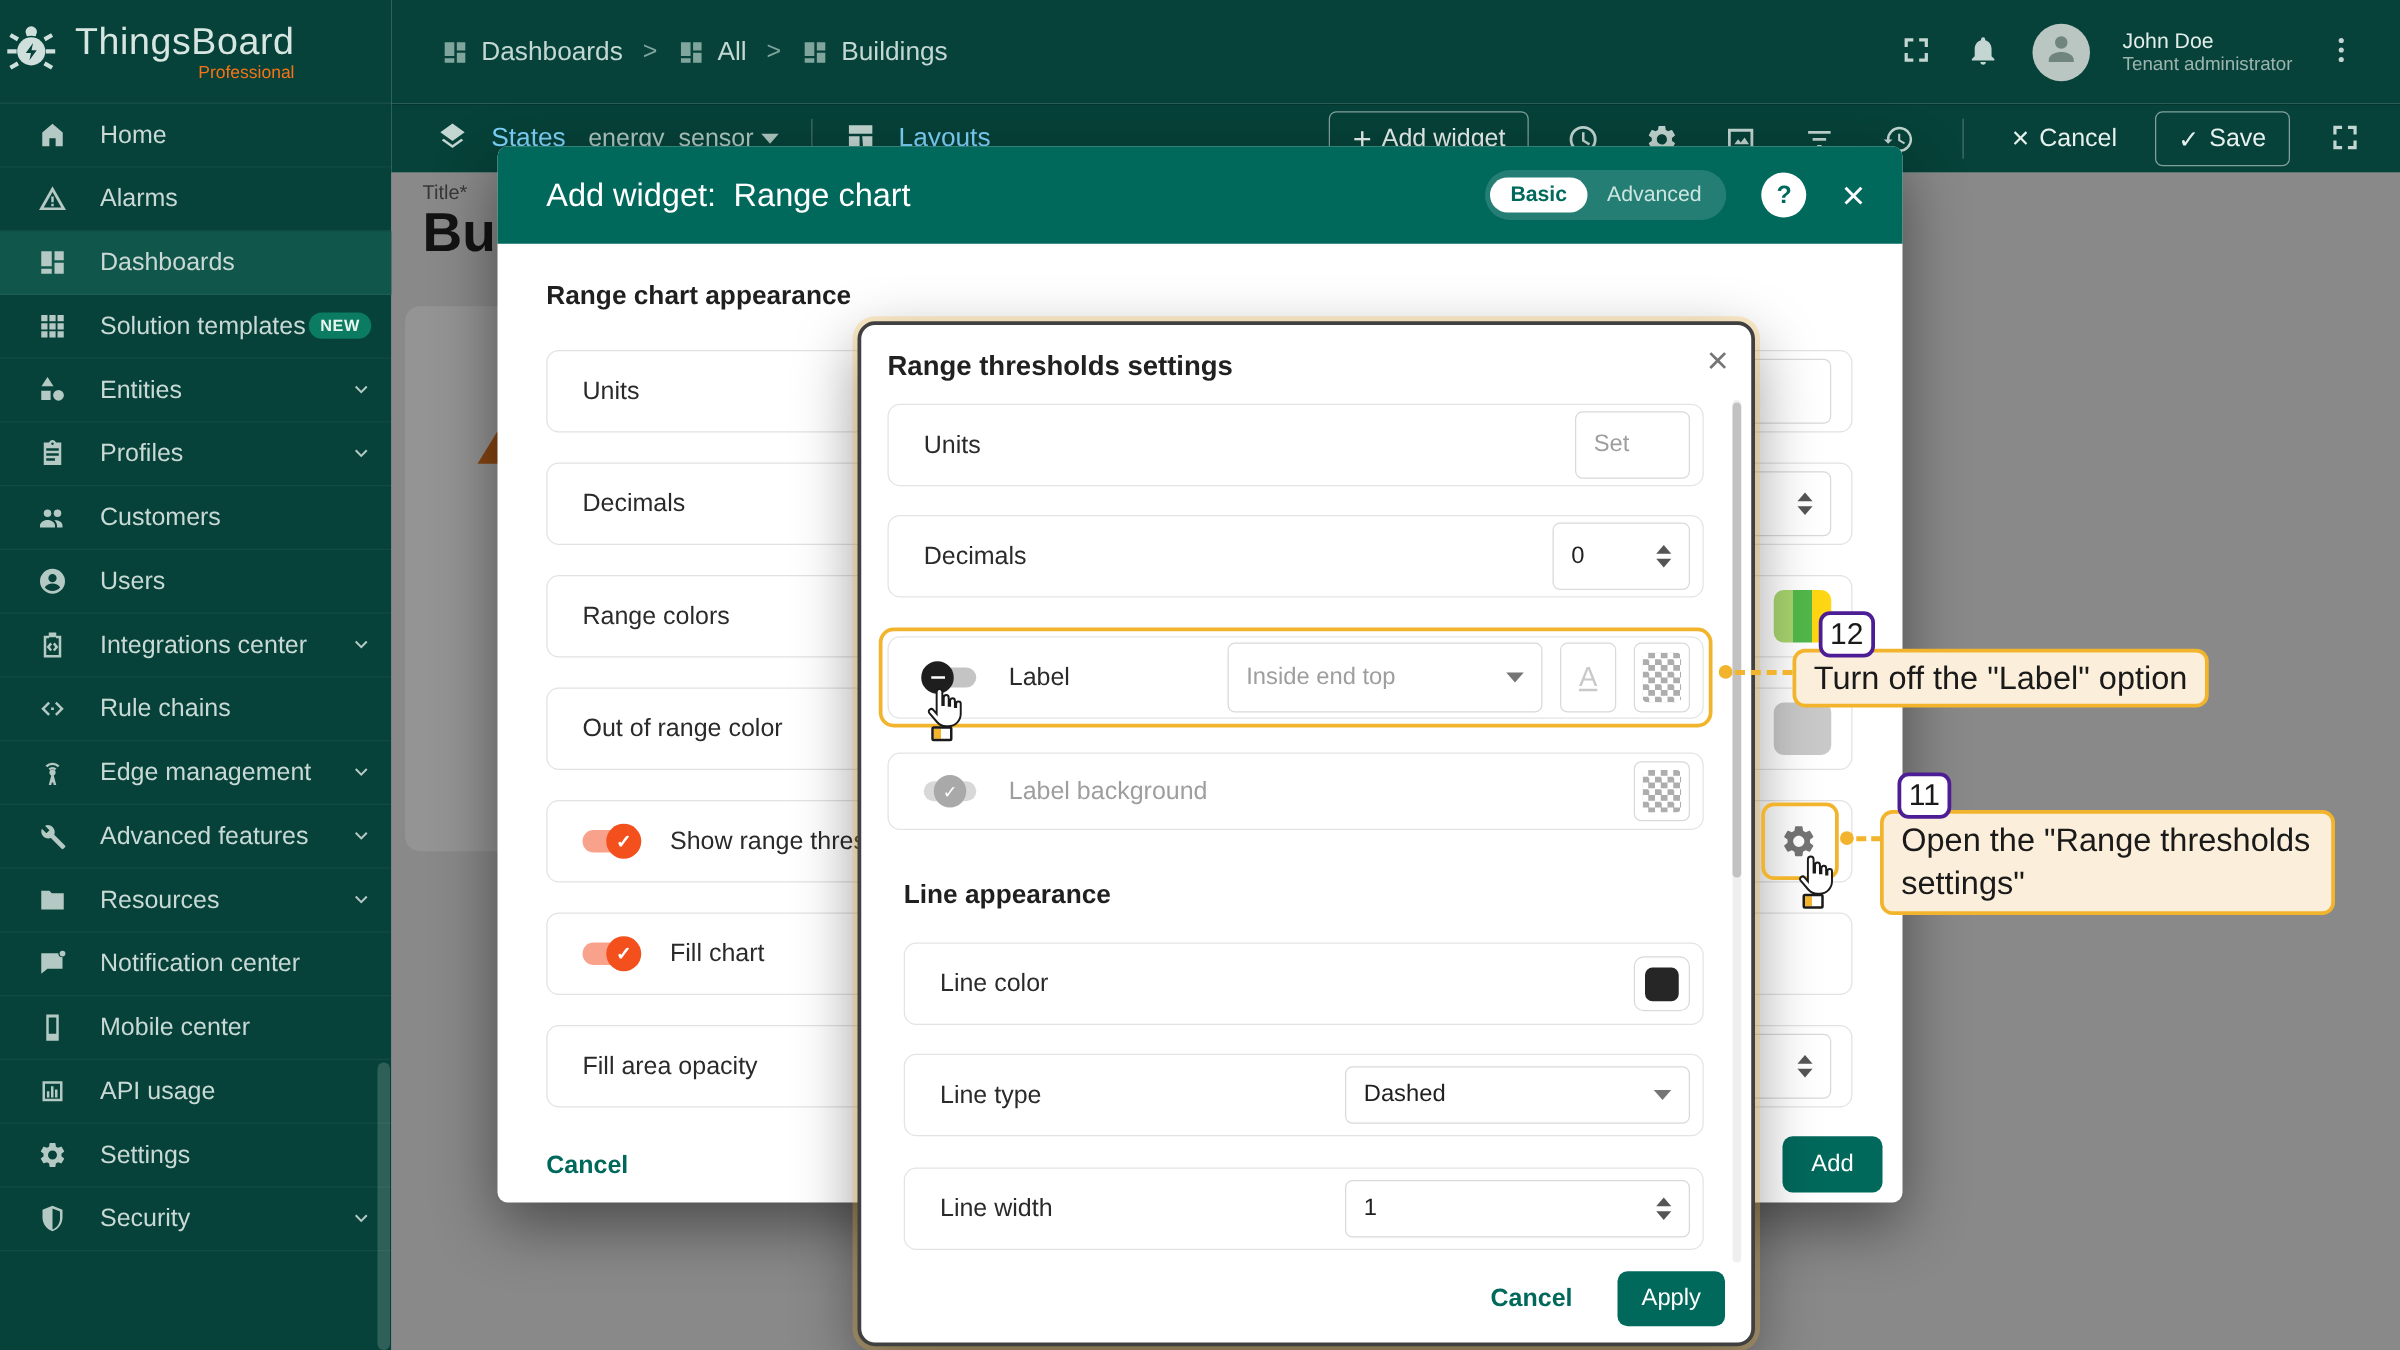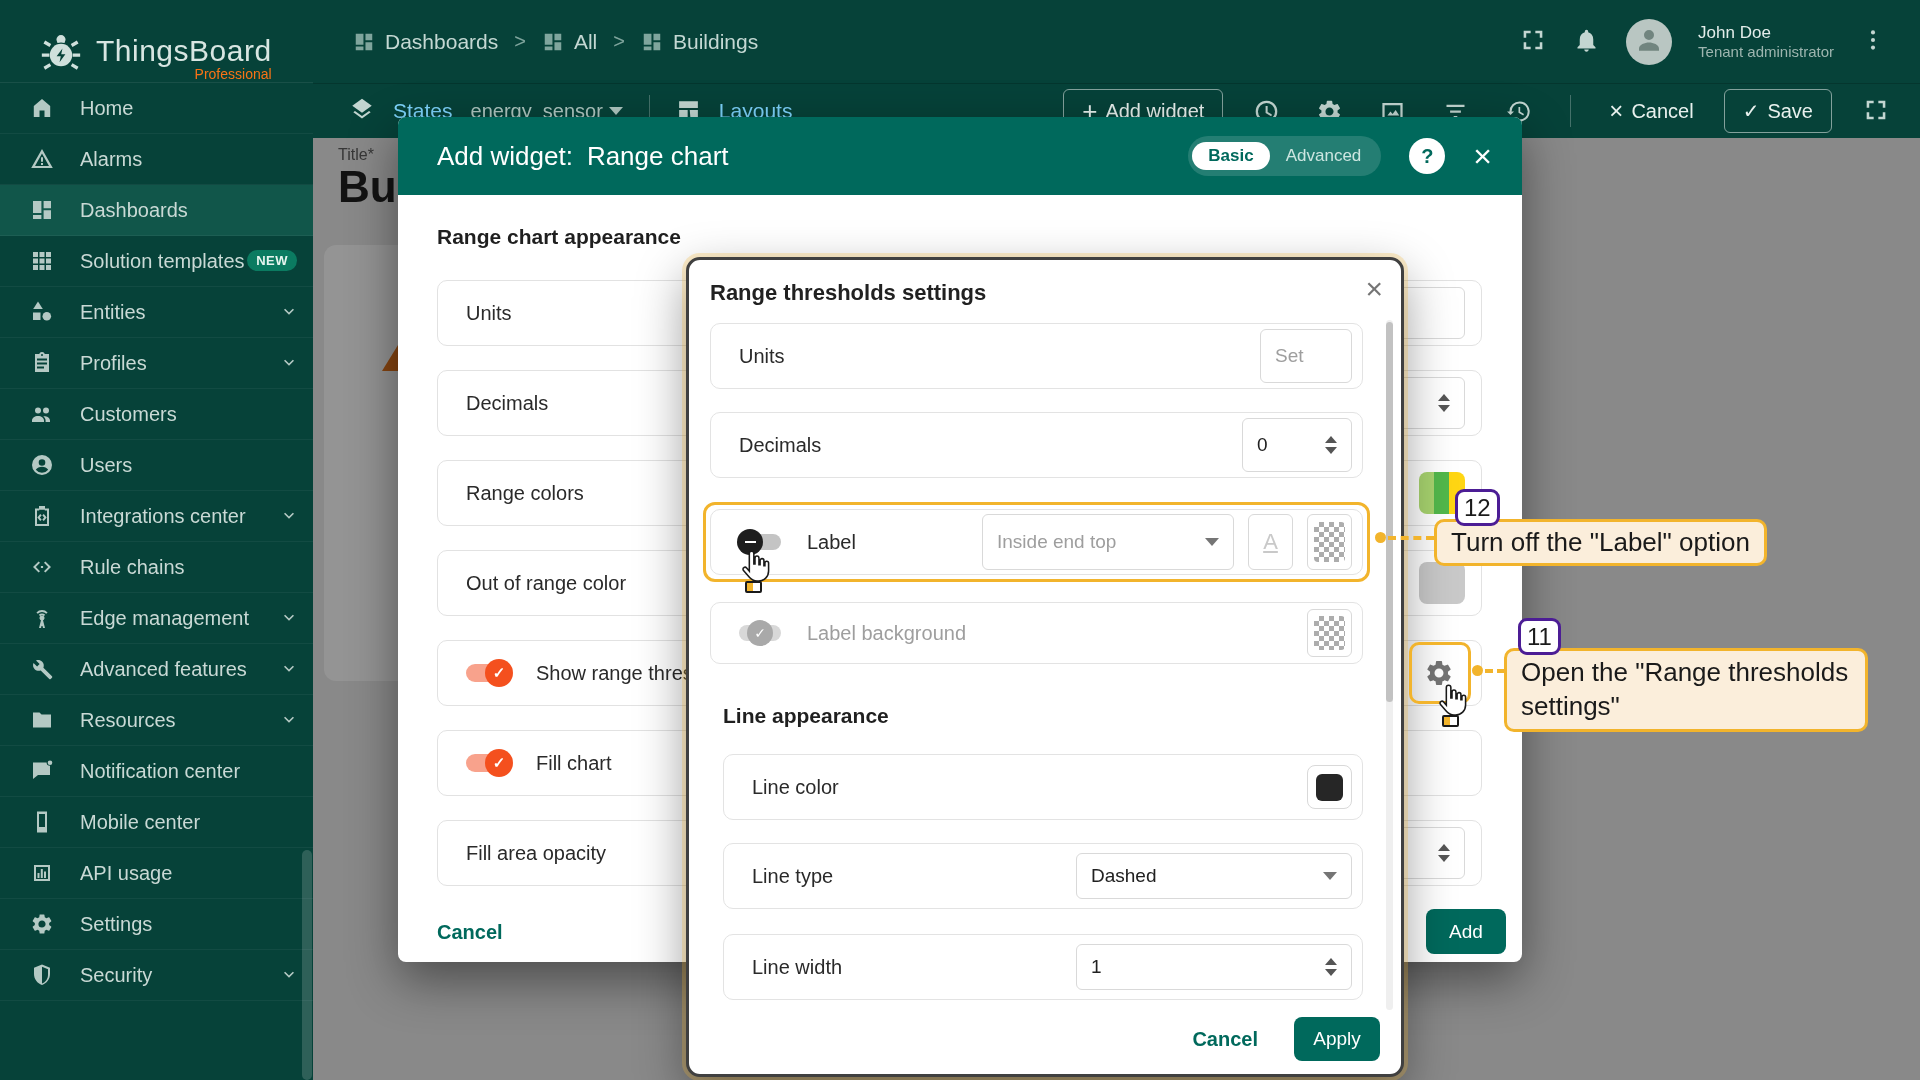--- a/index.html
+++ b/index.html
@@ -2,21 +2,21 @@
 <html><head>
 <meta charset="utf-8">
 <style>
   * { margin:0; padding:0; box-sizing:border-box; }
   html,body { width:1920px; height:1080px; overflow:hidden; }
   body { font-family:"Liberation Sans", sans-serif; background:#ECECEC; position:relative; }
   .stage { position:absolute; inset:0; width:1920px; height:1080px; overflow:hidden; }
 
   
   .sidebar { position:absolute; left:0; top:0; width:313px; height:1080px; background:#064239; z-index:5; }
-  .logo { height:83px; display:flex; align-items:flex-end; padding-left:36px; border-bottom:1px solid rgba(255,255,255,.08); position:relative;}
+  .logo { height:83px; display:flex; align-items:center; border-bottom:1px solid rgba(255,255,255,.08); position:relative;}
   .logo-icon { color:#CFE0DC; margin-right:10px; }
   .logo-text { display:flex; flex-direction:column; }
   .logo-title { font-size:30px; font-weight:400; color:#D8E6E2; letter-spacing:.5px; }
   .logo-sub { font-size:14px; color:#f97316; text-align:right; margin-top:-2px; }
   .nav { position:absolute; top:83px; left:0; right:0; }
   .nav-item { height:51px; display:flex; align-items:center; padding-left:30px; position:relative;
               color:#C9D9D5; border-bottom:1px solid rgba(255,255,255,.05); cursor:pointer; }
   .nav-item svg { color:#B4C9C4; flex:0 0 auto; }
   .nav-item.active { background:#11564A; }
   .nav-label { font-size:20px; margin-left:26px; white-space:nowrap; }

